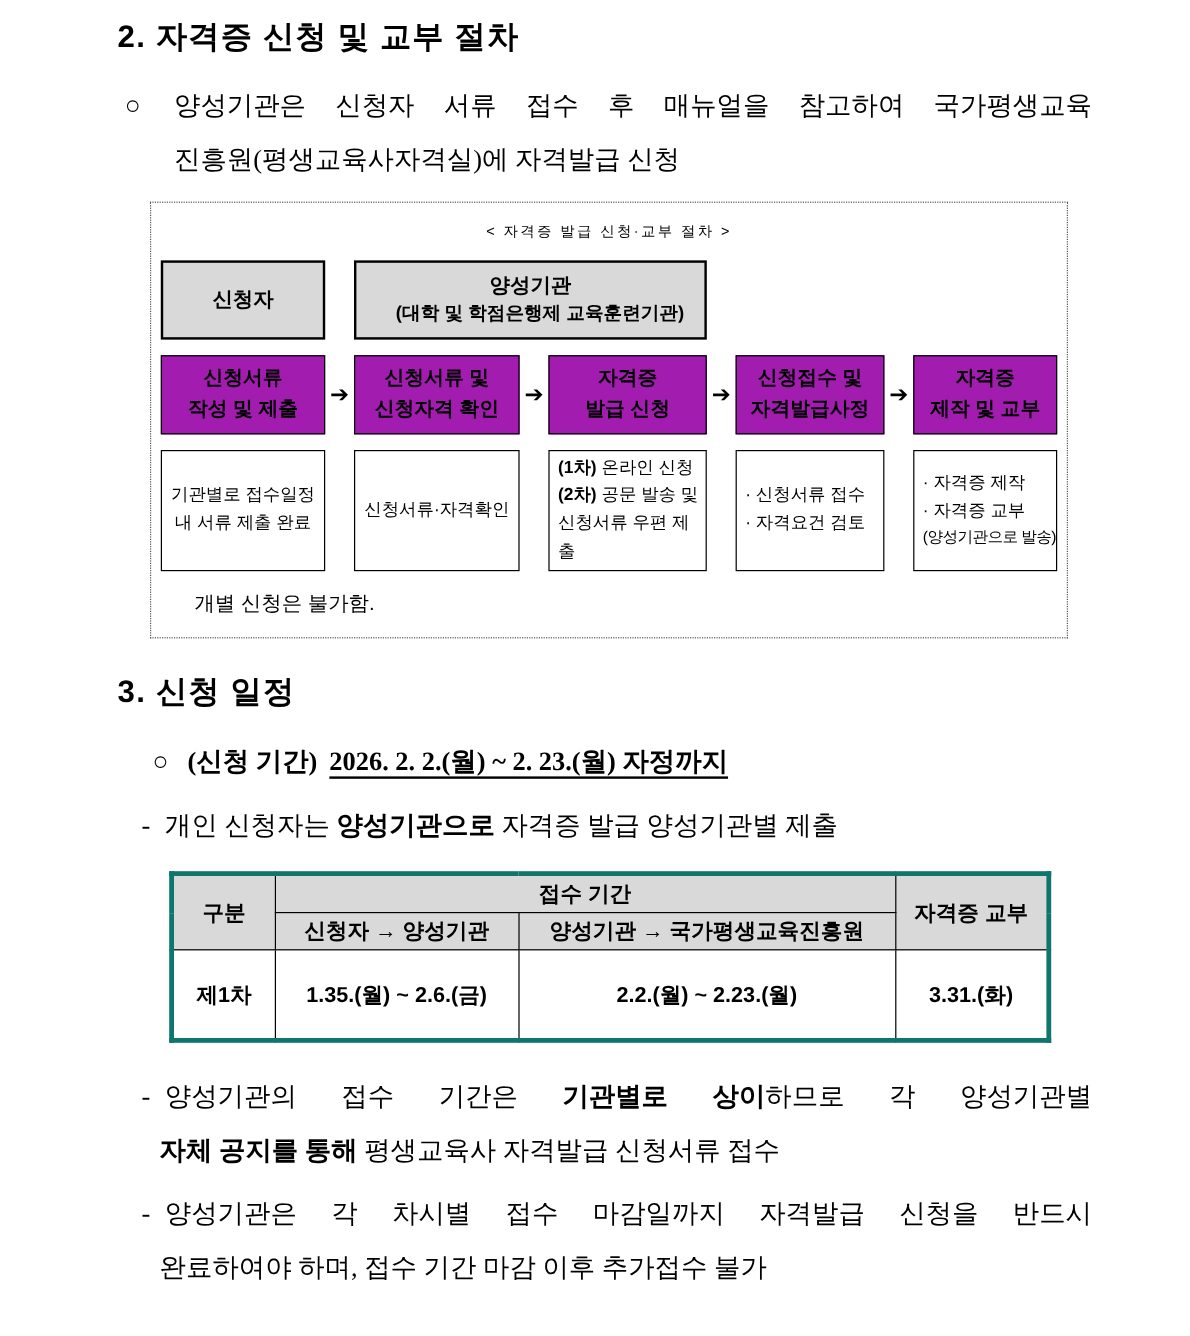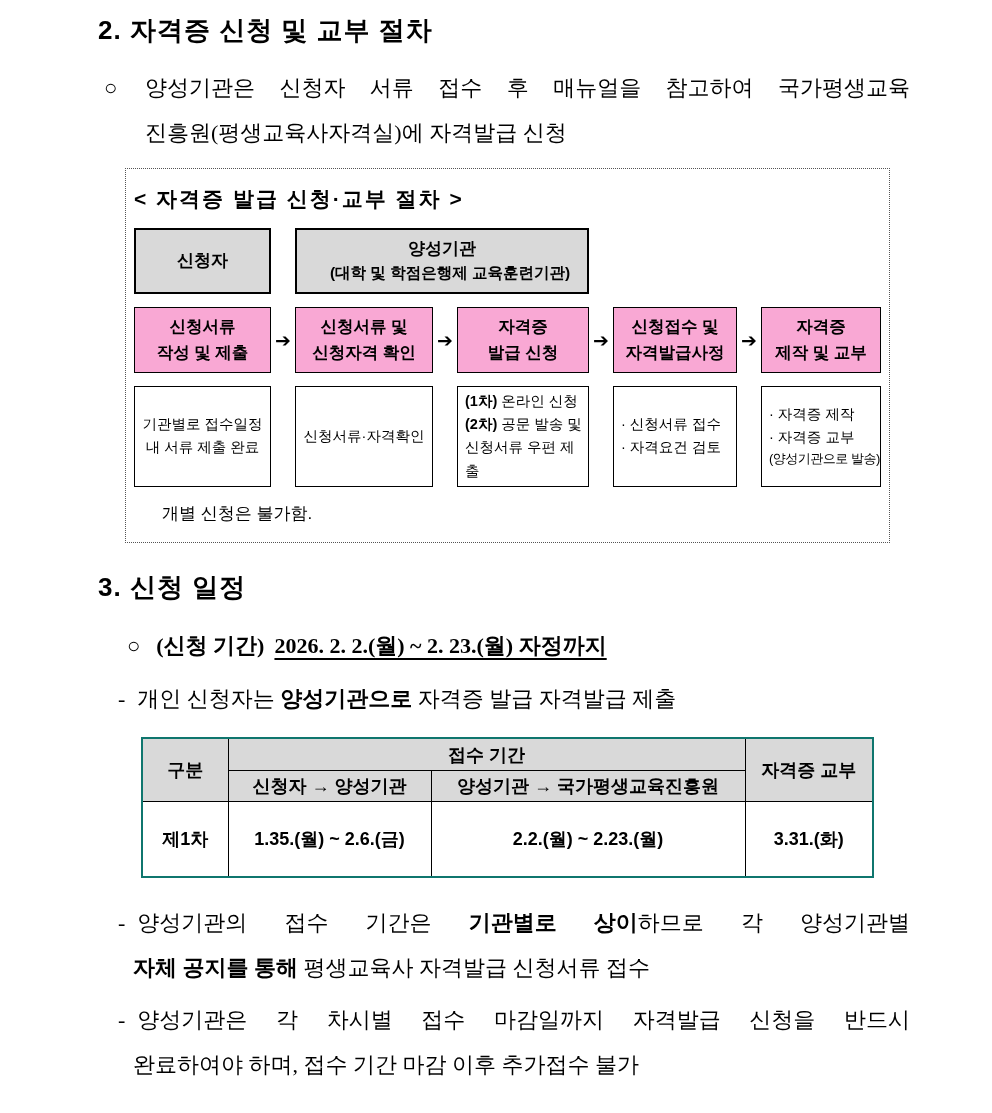--- a/index.html
+++ b/index.html
@@ -40,23 +40,23 @@
 
   
   .flowbox {
     width: 765px;
     margin: 13px 0 0 125px;
     border: 1px dotted #555;
     padding: 13px 8px 0 8px;
     font-family: "Liberation Sans", sans-serif;
   }
   .flow-title {
-    text-align: left;
-    font-weight: bold;
-    font-size: 21px;
+    text-align: center;
+    font-weight: normal;
+    font-size: 12px;
     letter-spacing: 2px;
     margin-top: 3px;
   }
   .flow-grid {
     margin-top: 15px;
     display: grid;
     grid-template-columns: 137px 24px 138px 24px 132px 24px 124px 24px 120px;
     row-gap: 13px;
   }
   .g-r1 { grid-row: 1; } .g-r2 { grid-row: 2; } .g-r3 { grid-row: 3; }
@@ -72,21 +72,21 @@
     border: 2px solid #000;
     height: 66px;
     display: flex; flex-direction: column;
     align-items: center; justify-content: center;
     font-weight: bold; font-size: 17px;
     text-align: center; line-height: 1.45;
   }
   .actor .sub { font-size: 15.5px; white-space: nowrap; margin-left: 16px; }
 
   .step {
-    background: #f9a8d4;
+    background: #a21caf;
     border: 1px solid #000;
     height: 66px;
     display: flex; flex-direction: column;
     align-items: center; justify-content: center;
     font-weight: bold; font-size: 16.5px;
     text-align: center; line-height: 1.55;
   }
   .flow-arrow {
     display: flex; align-items: center; justify-content: center;
     font-family: "DejaVu Sans", sans-serif;
@@ -132,21 +132,21 @@
   .dash-para .cont { padding-left: 15px; }
   #dash1 { margin-top: 8px; }
   #dash2 { margin-top: 22px; }
   #dash3 { margin-top: 7px; font-family: Liberation Serif, serif; }
   #dash4 { margin-top: 7px; }
 
   
   .sched-table {
     margin: 16px 0 0 141px;
     border-collapse: collapse;
-    border: 2px solid #0f766e;
+    border: 4px solid #0f766e;
     font-family: "Liberation Sans", sans-serif;
     font-size: 18px;
     font-weight: bold;
     text-align: center;
   }
   .sched-table th, .sched-table td { border: 1px solid #000; }
   .sched-table th { background: #d9d9d9; font-weight: bold; }
   .col-gubun { width: 86px; }
   .col-sub1  { width: 203px; }
   .col-sub2  { width: 314px; }
@@ -234,21 +234,21 @@
   </div>
 </div>
 
 <h2 class="sec-heading" id="sec3-heading">3. 신청 일정</h2>
 
 <div class="bullet-line">
   <span class="marker">○</span><span class="label">(신청 기간)</span><span class="underlined">2026. 2. 2.(월) ~ 2. 23.(월) 자정까지</span>
 </div>
 
 <div class="dash-para" id="dash1">
-  <span class="line-plain"><span class="dash">-</span><span>개인 신청자는 </span><b>양성기관으로</b><span> 자격증 발급 자격발급 제출</span></span>
+  <span class="line-plain"><span class="dash">-</span><span>개인 신청자는 </span><b>양성기관으로</b><span> 자격증 발급 양성기관별 제출</span></span>
 </div>
 
 <table class="sched-table">
   <tbody>
       <tr class="row-h1">
     <th class="col-gubun" rowspan="2">구분</th>
     <th colspan="2">접수 기간</th>
     <th class="col-issue" rowspan="2">자격증 교부</th>
   </tr>
   <tr class="row-h2">

